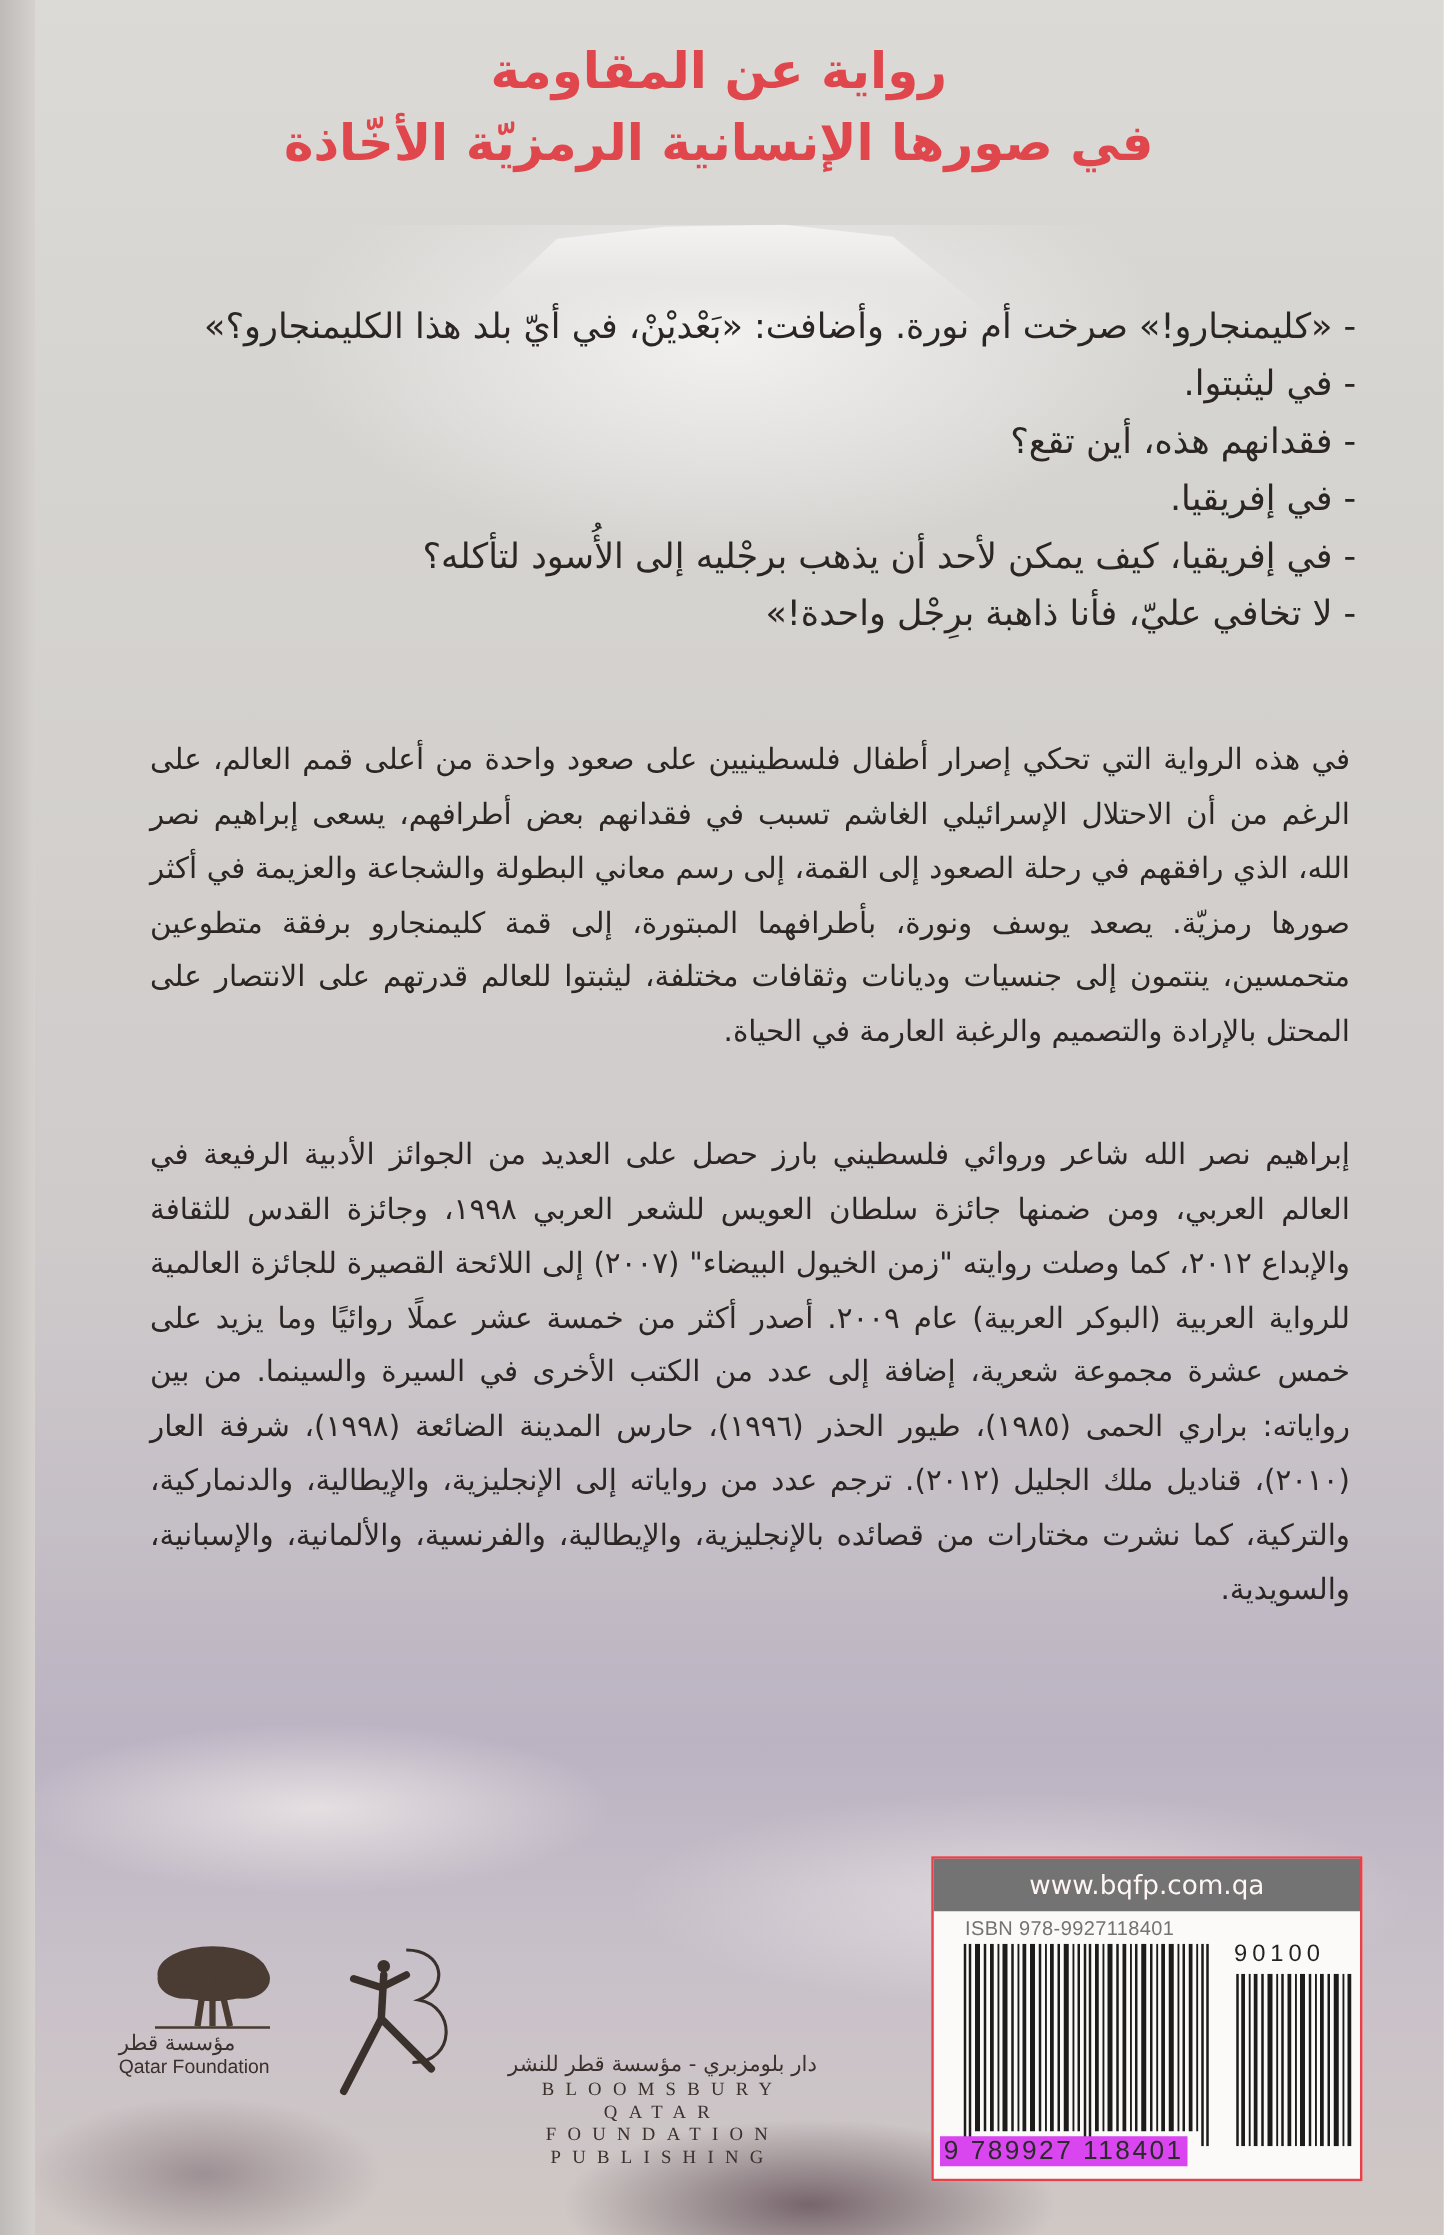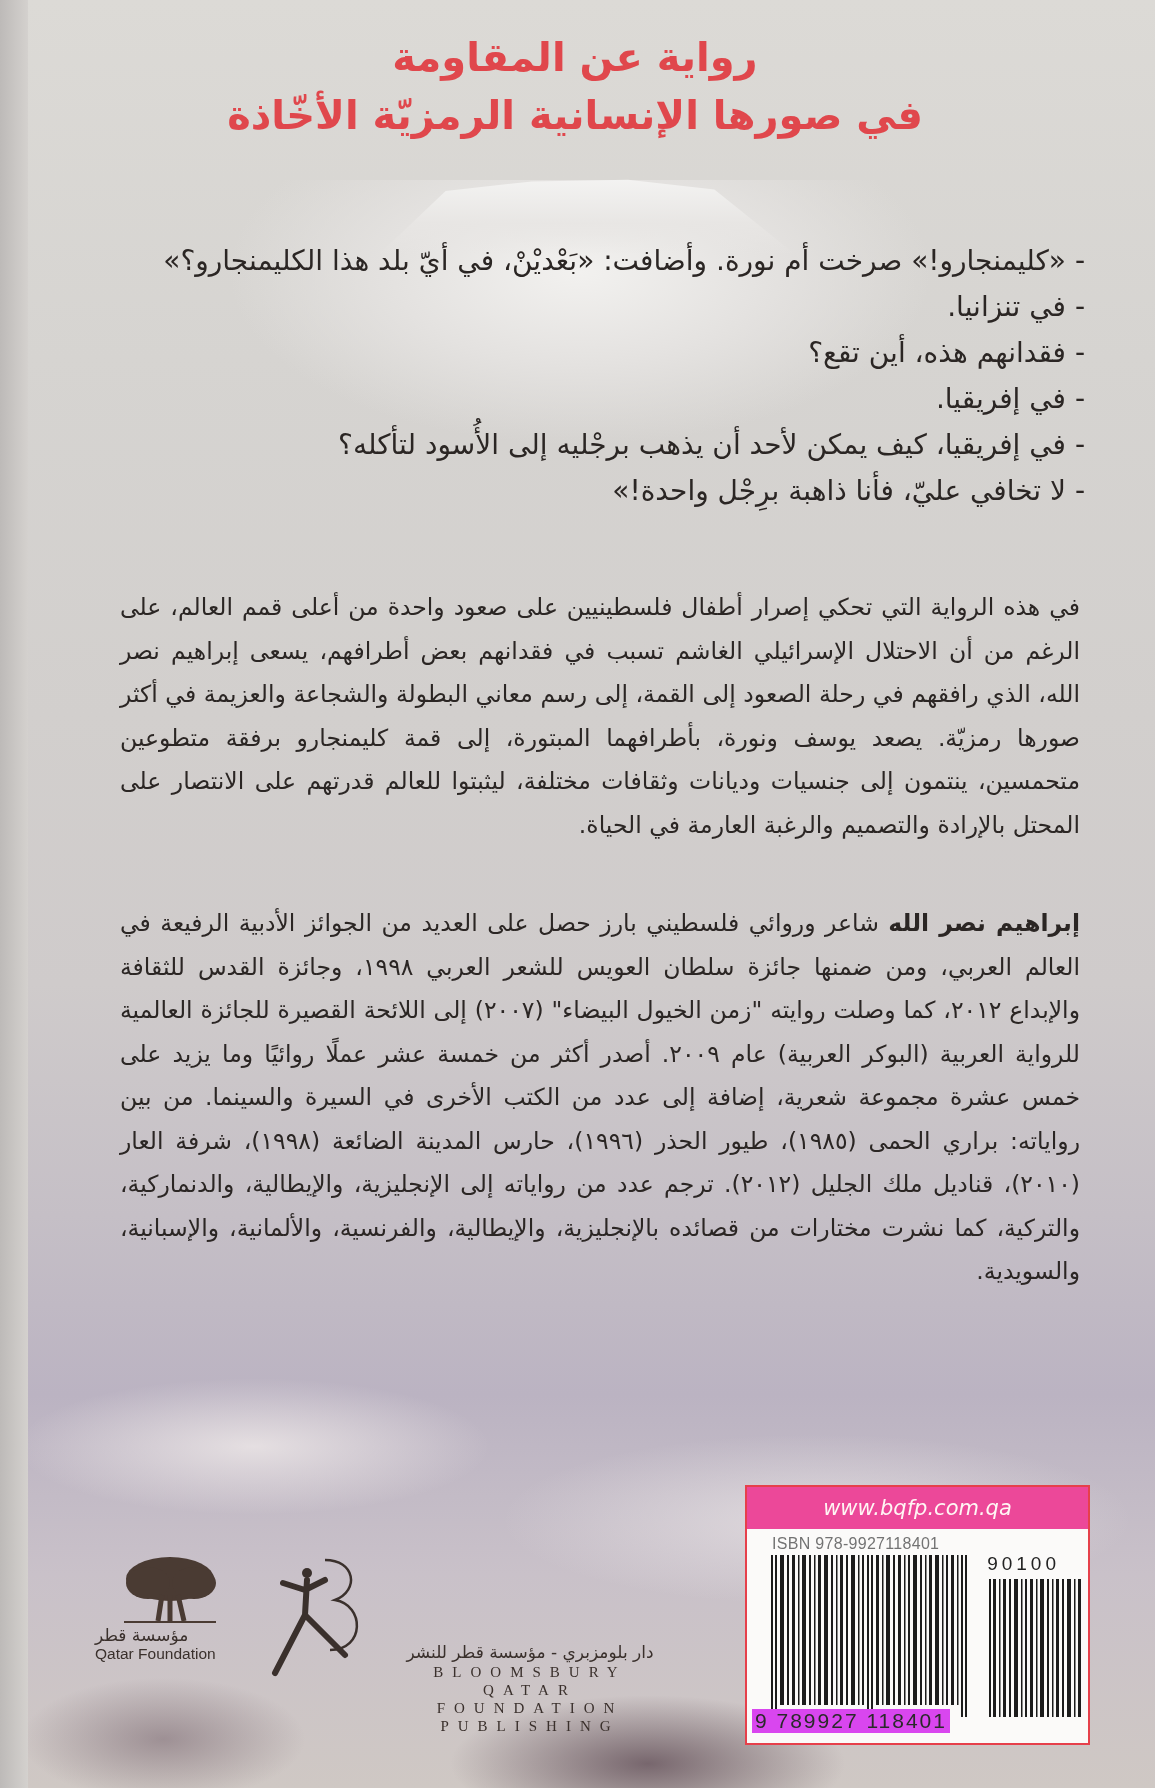--- a/index.html
+++ b/index.html
@@ -25,25 +25,25 @@
     }
     .title { position: absolute; top: 28px; left: 150px; width: 850px; text-align: center;
       color: #e0474c; font-size: 40px; font-weight: bold; line-height: 58px; direction: rtl; }
     .dialogue { position: absolute; top: 238px; right: 70px; width: 900px; direction: rtl;
       font-size: 28px; line-height: 46px; color: #2b2624; }
     .dialogue .line { white-space: nowrap; }
     .para { position: absolute; right: 75px; width: 960px; direction: rtl; text-align: justify;
       font-size: 23.5px; line-height: 43.5px; color: #2b2624; }
     .para1 { top: 586px; }
     .para2 { top: 902px; }
-    .para .author-name { font-weight: bold; }
+    .para .author-name { font-weight: normal; }
     .isbn-box { position: absolute; left: 745px; top: 1485px; width: 345px; height: 260px;
       background: #fbfaf9; border: 2px solid #e6404b; box-sizing: border-box; }
-    .isbn-url { height: 42px; background: #ec4899; color: #fff6f4; font-family: "DejaVu Sans", sans-serif;
-      font-size: 21px; text-align: center; line-height: 42px; font-style: italic; }
+    .isbn-url { height: 42px; background: #737373; color: #fff6f4; font-family: "DejaVu Sans", sans-serif;
+      font-size: 21px; text-align: center; line-height: 42px; }
     .isbn-text { position: absolute; left: 25px; top: 48px; font-family: "Liberation Sans", sans-serif;
       font-size: 16px; color: #737373; letter-spacing: 0.3px; }
     .addon-num { position: absolute; right: 28px; top: 66px; font-family: "Liberation Sans", sans-serif;
       font-size: 19px; letter-spacing: 4px; color: #222; }
     .barcode-main { position: absolute; left: 22px; top: 68px; width: 200px; height: 162px; }
     .barcode-addon { position: absolute; left: 240px; top: 92px; width: 98px; height: 138px; }
     .isbn-digits { position: absolute; left: 5px; top: 222px; font-family: "Liberation Sans", sans-serif;
       font-size: 21px; color: #2a2a2a; letter-spacing: 2px; background: #d946ef; padding: 0 3px; }
     .qf-logo { position: absolute; left: 95px; top: 1555px; width: 150px; text-align: left; }
     .qf-tree { width: 120px; height: 70px; margin: 0 auto; }
@@ -62,21 +62,21 @@
 <div class="mountain-peak"></div>
 <div class="clouds"></div>
 
 <div class="title">
   <div>رواية عن المقاومة</div>
   <div>في صورها الإنسانية الرمزيّة الأخّاذة</div>
 </div>
 
 <div class="dialogue">
   <div class="line">- «كليمنجارو!» صرخت أم نورة. وأضافت: «بَعْديْنْ، في أيّ بلد هذا الكليمنجارو؟»</div>
-  <div class="line">- في تنزانيا.</div>
+  <div class="line">- في ليثبتوا.</div>
   <div class="line">- فقدانهم هذه، أين تقع؟</div>
   <div class="line">- في إفريقيا.</div>
   <div class="line">- في إفريقيا، كيف يمكن لأحد أن يذهب برجْليه إلى الأُسود لتأكله؟</div>
   <div class="line">- لا تخافي عليّ، فأنا ذاهبة برِجْل واحدة!»</div>
 </div>
 
 <div class="para para1">في هذه الرواية التي تحكي إصرار أطفال فلسطينيين على صعود واحدة من أعلى قمم العالم، على الرغم من أن الاحتلال الإسرائيلي الغاشم تسبب في فقدانهم بعض أطرافهم، يسعى إبراهيم نصر الله، الذي رافقهم في رحلة الصعود إلى القمة، إلى رسم معاني البطولة والشجاعة والعزيمة في أكثر صورها رمزيّة. يصعد يوسف ونورة، بأطرافهما المبتورة، إلى قمة كليمنجارو برفقة متطوعين متحمسين، ينتمون إلى جنسيات وديانات وثقافات مختلفة، ليثبتوا للعالم قدرتهم على الانتصار على المحتل بالإرادة والتصميم والرغبة العارمة في الحياة.</div>
 
 <div class="para para2"><span class="author-name">إبراهيم نصر الله</span><span> شاعر وروائي فلسطيني بارز حصل على العديد من الجوائز الأدبية الرفيعة في العالم العربي، ومن ضمنها جائزة سلطان العويس للشعر العربي ١٩٩٨، وجائزة القدس للثقافة والإبداع ٢٠١٢، كما وصلت روايته "زمن الخيول البيضاء" (٢٠٠٧) إلى اللائحة القصيرة للجائزة العالمية للرواية العربية (البوكر العربية) عام ٢٠٠٩. أصدر أكثر من خمسة عشر عملًا روائيًا وما يزيد على خمس عشرة مجموعة شعرية، إضافة إلى عدد من الكتب الأخرى في السيرة والسينما. من بين رواياته: براري الحمى (١٩٨٥)، طيور الحذر (١٩٩٦)، حارس المدينة الضائعة (١٩٩٨)، شرفة العار (٢٠١٠)، قناديل ملك الجليل (٢٠١٢). ترجم عدد من رواياته إلى الإنجليزية، والإيطالية، والدنماركية، والتركية، كما نشرت مختارات من قصائده بالإنجليزية، والإيطالية، والفرنسية، والألمانية، والإسبانية، والسويدية.</span></div>
 

